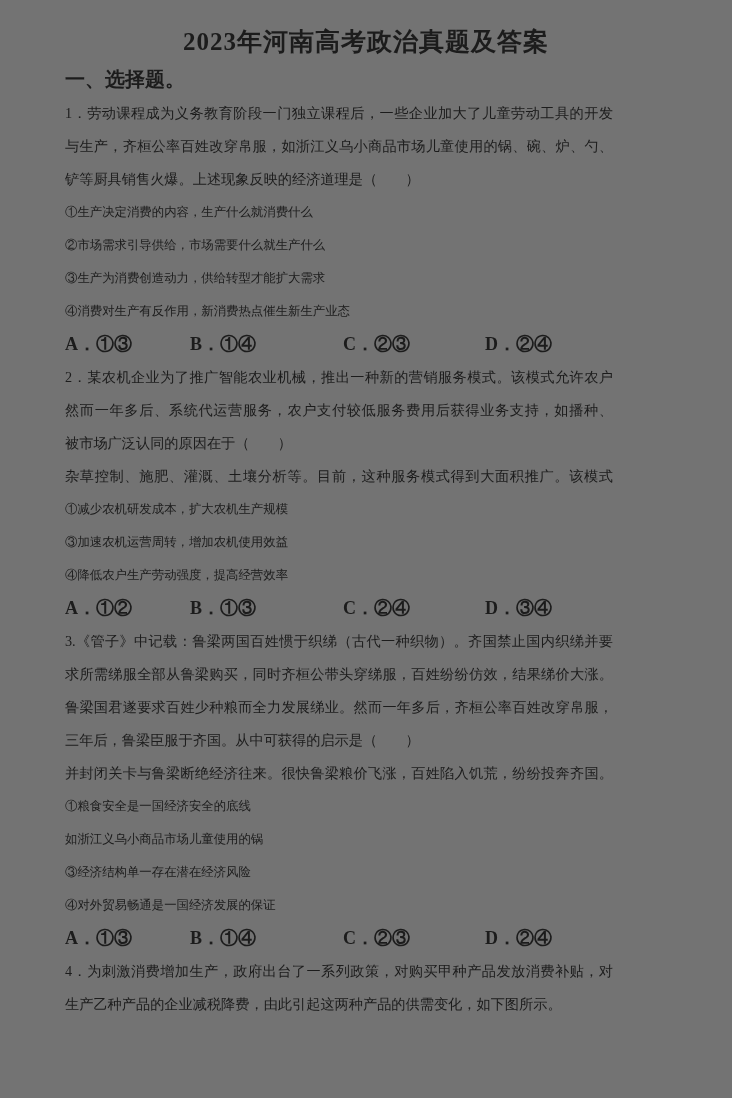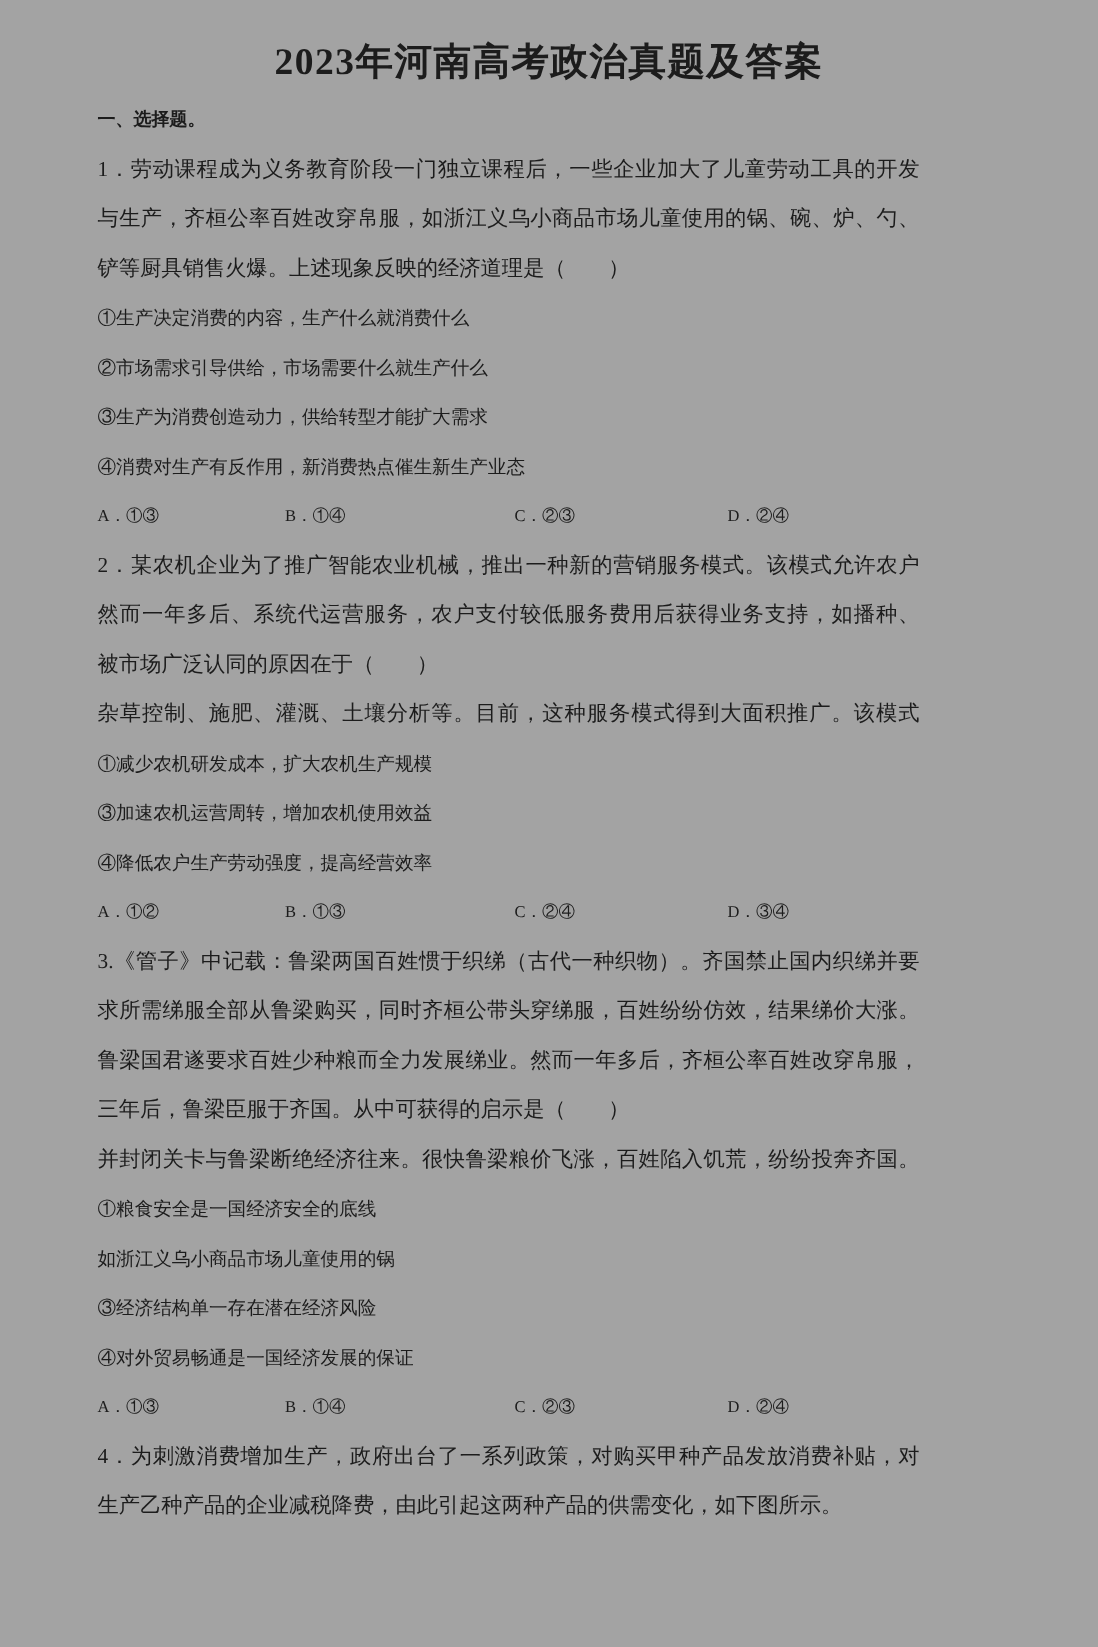--- a/index.html
+++ b/index.html
@@ -1,59 +1,60 @@
 <!DOCTYPE html>
 <html><head>
 <meta charset="utf-8">
 <style>
   html, body { margin: 0; padding: 0; background: #ffffff; }
   .page {
     position: relative;
     width: 732px;
     height: 1098px;
-    background: #a3a3a3;
+    background: #737373;
     color: #1c1c1c;
     font-family: "Liberation Serif", "DejaVu Serif", serif;
     overflow: hidden;
   }
   .title {
     margin: 0;
     padding-top: 28px;
     font-size: 25px;
     line-height: 28px;
     font-weight: bold;
     text-align: center;
     letter-spacing: 1px;
   }
   .heading {
     margin: 0;
     padding: 12px 0 0 65px;
-    font-size: 12px;
+    font-size: 20px;
     line-height: 22px;
     font-weight: bold;
   }
   .content {
     padding: 7px 119px 0 65px; 
   }
   .line {
     height: 33px;
     line-height: 33px;
     font-size: 14.2px;
     white-space: nowrap;
   }
   .j { 
     white-space: normal;
     text-align: justify;
     text-align-last: justify;
   }
   .choice { font-size: 12.4px; }
   .opts {
-    font-size: 11px;
+    font-size: 18px;
     display: grid;
     grid-template-columns: 125px 153px 142px auto;
+    font-weight: bold;
   }
 </style>
 </head>
 <body>
 
 <div class="page">
 
   <h1 class="title">2023年河南高考政治真题及答案</h1>
 
   <h2 class="heading">一、选择题。</h2>

